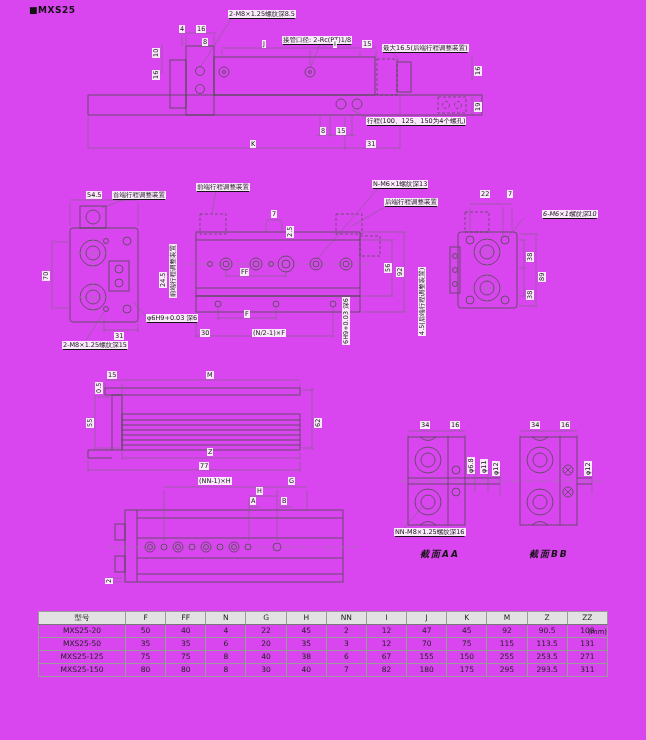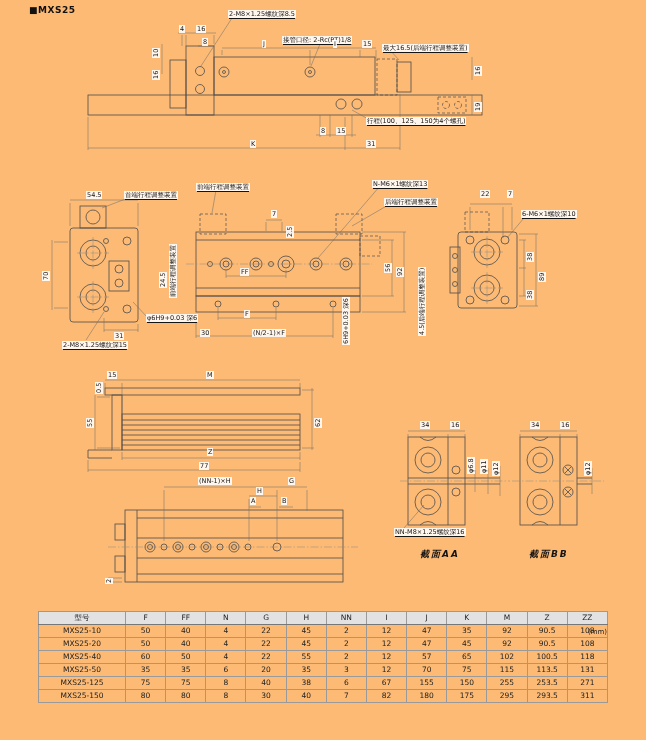--- a/index.html
+++ b/index.html
@@ -1,16 +1,16 @@
 <!DOCTYPE html>
 <html><head>
 <meta charset="utf-8">
 <style>
   html,body{margin:0;padding:0;background:#ffffff;}
-  .page{position:relative;width:646px;height:740px;background:#fdba74;
+  .page{position:relative;width:646px;height:740px;background:#d946ef;
         font-family:"DejaVu Sans",sans-serif;overflow:hidden;color:#111;}
   .title{position:absolute;left:29px;top:5px;font-size:9px;font-weight:bold;letter-spacing:0.5px;}
   .units{position:absolute;left:588px;top:600px;font-size:7px;color:#222;margin-top:28px;}
   svg.art{position:absolute;left:0;top:0;}
   svg.art rect,svg.art circle,svg.art path{stroke:#4d4d4d;fill:none;stroke-width:0.8;}
   svg.art .d{stroke-dasharray:3 2;stroke-width:0.7;}
   svg.art .c{stroke-dasharray:8 2 1.5 2;stroke-width:0.5;stroke:#8a8a8a;}
   svg.art .dim{stroke-width:0.5;stroke:#6a6a6a;}
   .ann-layer{position:absolute;left:0;top:0;width:646px;height:605px;}
   .ann{position:absolute;font-size:6.5px;line-height:8px;height:8px;white-space:nowrap;
@@ -212,21 +212,21 @@
       <span class="ann" style="left: 362px; top: 40px;">15</span>
       <span class="ann" style="left: 152px; top: 58px; transform: rotate(-90deg);">10</span>
       <span class="ann" style="left: 152px; top: 80px; transform: rotate(-90deg);">16</span>
       <span class="ann" style="left: 474px; top: 76px; transform: rotate(-90deg);">16</span>
       <span class="ann" style="left: 474px; top: 112px; transform: rotate(-90deg);">19</span>
       <span class="ann" style="left: 320px; top: 127px;">8</span>
       <span class="ann" style="left: 336px; top: 127px;">15</span>
       <span class="ann" style="left: 250px; top: 140px;">K</span>
       <span class="ann" style="left: 366px; top: 140px;">31</span>
       <span class="ann" style="left: 86px; top: 191px;">54.5</span>
-      <span class="ann u" style="left: 124px; top: 191px;">首端行程调整装置</span>
+      <span class="ann u" style="left: 112px; top: 191px;">首端行程调整装置</span>
       <span class="ann" style="left: 42px; top: 281px; transform: rotate(-90deg);">70</span>
       <span class="ann" style="left: 114px; top: 332px;">31</span>
       <span class="ann u" style="left: 62px; top: 341px;">2-M8×1.25螺纹深15</span>
       <span class="ann u" style="left: 146px; top: 314px;">φ6H9+0.03 深6</span>
       <span class="ann u" style="left: 196px; top: 183px;">前端行程调整装置</span>
       <span class="ann u" style="left: 372px; top: 180px;">N-M6×1螺纹深13</span>
       <span class="ann u" style="left: 384px; top: 198px;">后端行程调整装置</span>
       <span class="ann" style="left: 271px; top: 210px;">7</span>
       <span class="ann" style="left: 286px; top: 238px; transform: rotate(-90deg);">2.5</span>
       <span class="ann" style="left: 169px; top: 298px; transform: rotate(-90deg);">前端行程调整装置</span>
@@ -234,21 +234,21 @@
       <span class="ann" style="left: 240px; top: 268px;">FF</span>
       <span class="ann" style="left: 244px; top: 310px;">F</span>
       <span class="ann" style="left: 252px; top: 329px;">(N/2-1)×F</span>
       <span class="ann" style="left: 200px; top: 329px;">30</span>
       <span class="ann" style="left: 342px; top: 345px; transform: rotate(-90deg);">6H9+0.03 深6</span>
       <span class="ann" style="left: 384px; top: 273px; transform: rotate(-90deg);">56</span>
       <span class="ann" style="left: 396px; top: 277px; transform: rotate(-90deg);">92</span>
       <span class="ann" style="left: 418px; top: 336px; transform: rotate(-90deg);">4.5(后端行程调整装置)</span>
       <span class="ann" style="left: 480px; top: 190px;">22</span>
       <span class="ann" style="left: 507px; top: 190px;">7</span>
-      <span class="ann u" style="left: 521px; top: 210px;">6-M6×1螺纹深10</span>
+      <span class="ann u" style="left: 542px; top: 210px; font-style: italic;">6-M6×1螺纹深10</span>
       <span class="ann" style="left: 526px; top: 262px; transform: rotate(-90deg);">38</span>
       <span class="ann" style="left: 526px; top: 300px; transform: rotate(-90deg);">38</span>
       <span class="ann" style="left: 538px; top: 282px; transform: rotate(-90deg);">89</span>
       <span class="ann" style="left: 95px; top: 394px; transform: rotate(-90deg);">0.5</span>
       <span class="ann" style="left: 107px; top: 371px;">15</span>
       <span class="ann" style="left: 206px; top: 371px;">M</span>
       <span class="ann" style="left: 86px; top: 428px; transform: rotate(-90deg);">55</span>
       <span class="ann" style="left: 314px; top: 428px; transform: rotate(-90deg);">62</span>
       <span class="ann" style="left: 207px; top: 448px;">Z</span>
       <span class="ann" style="left: 199px; top: 462px;">77</span>
@@ -286,65 +286,35 @@
           <th>I</th>
           <th>J</th>
           <th>K</th>
           <th>M</th>
           <th>Z</th>
           <th>ZZ</th>
         </tr>
       </thead>
     <tbody>
         <tr>
-          <td>MXS25-10</td>
-          <td>50</td>
-          <td>40</td>
-          <td>4</td>
-          <td>22</td>
-          <td>45</td>
-          <td>2</td>
-          <td>12</td>
-          <td>47</td>
-          <td>35</td>
-          <td>92</td>
-          <td>90.5</td>
-          <td>108</td>
-        </tr>
-        <tr>
           <td>MXS25-20</td>
           <td>50</td>
           <td>40</td>
           <td>4</td>
           <td>22</td>
           <td>45</td>
           <td>2</td>
           <td>12</td>
           <td>47</td>
           <td>45</td>
           <td>92</td>
           <td>90.5</td>
           <td>108</td>
         </tr>
         <tr>
-          <td>MXS25-40</td>
-          <td>60</td>
-          <td>50</td>
-          <td>4</td>
-          <td>22</td>
-          <td>55</td>
-          <td>2</td>
-          <td>12</td>
-          <td>57</td>
-          <td>65</td>
-          <td>102</td>
-          <td>100.5</td>
-          <td>118</td>
-        </tr>
-        <tr>
           <td>MXS25-50</td>
           <td>35</td>
           <td>35</td>
           <td>6</td>
           <td>20</td>
           <td>35</td>
           <td>3</td>
           <td>12</td>
           <td>70</td>
           <td>75</td>

